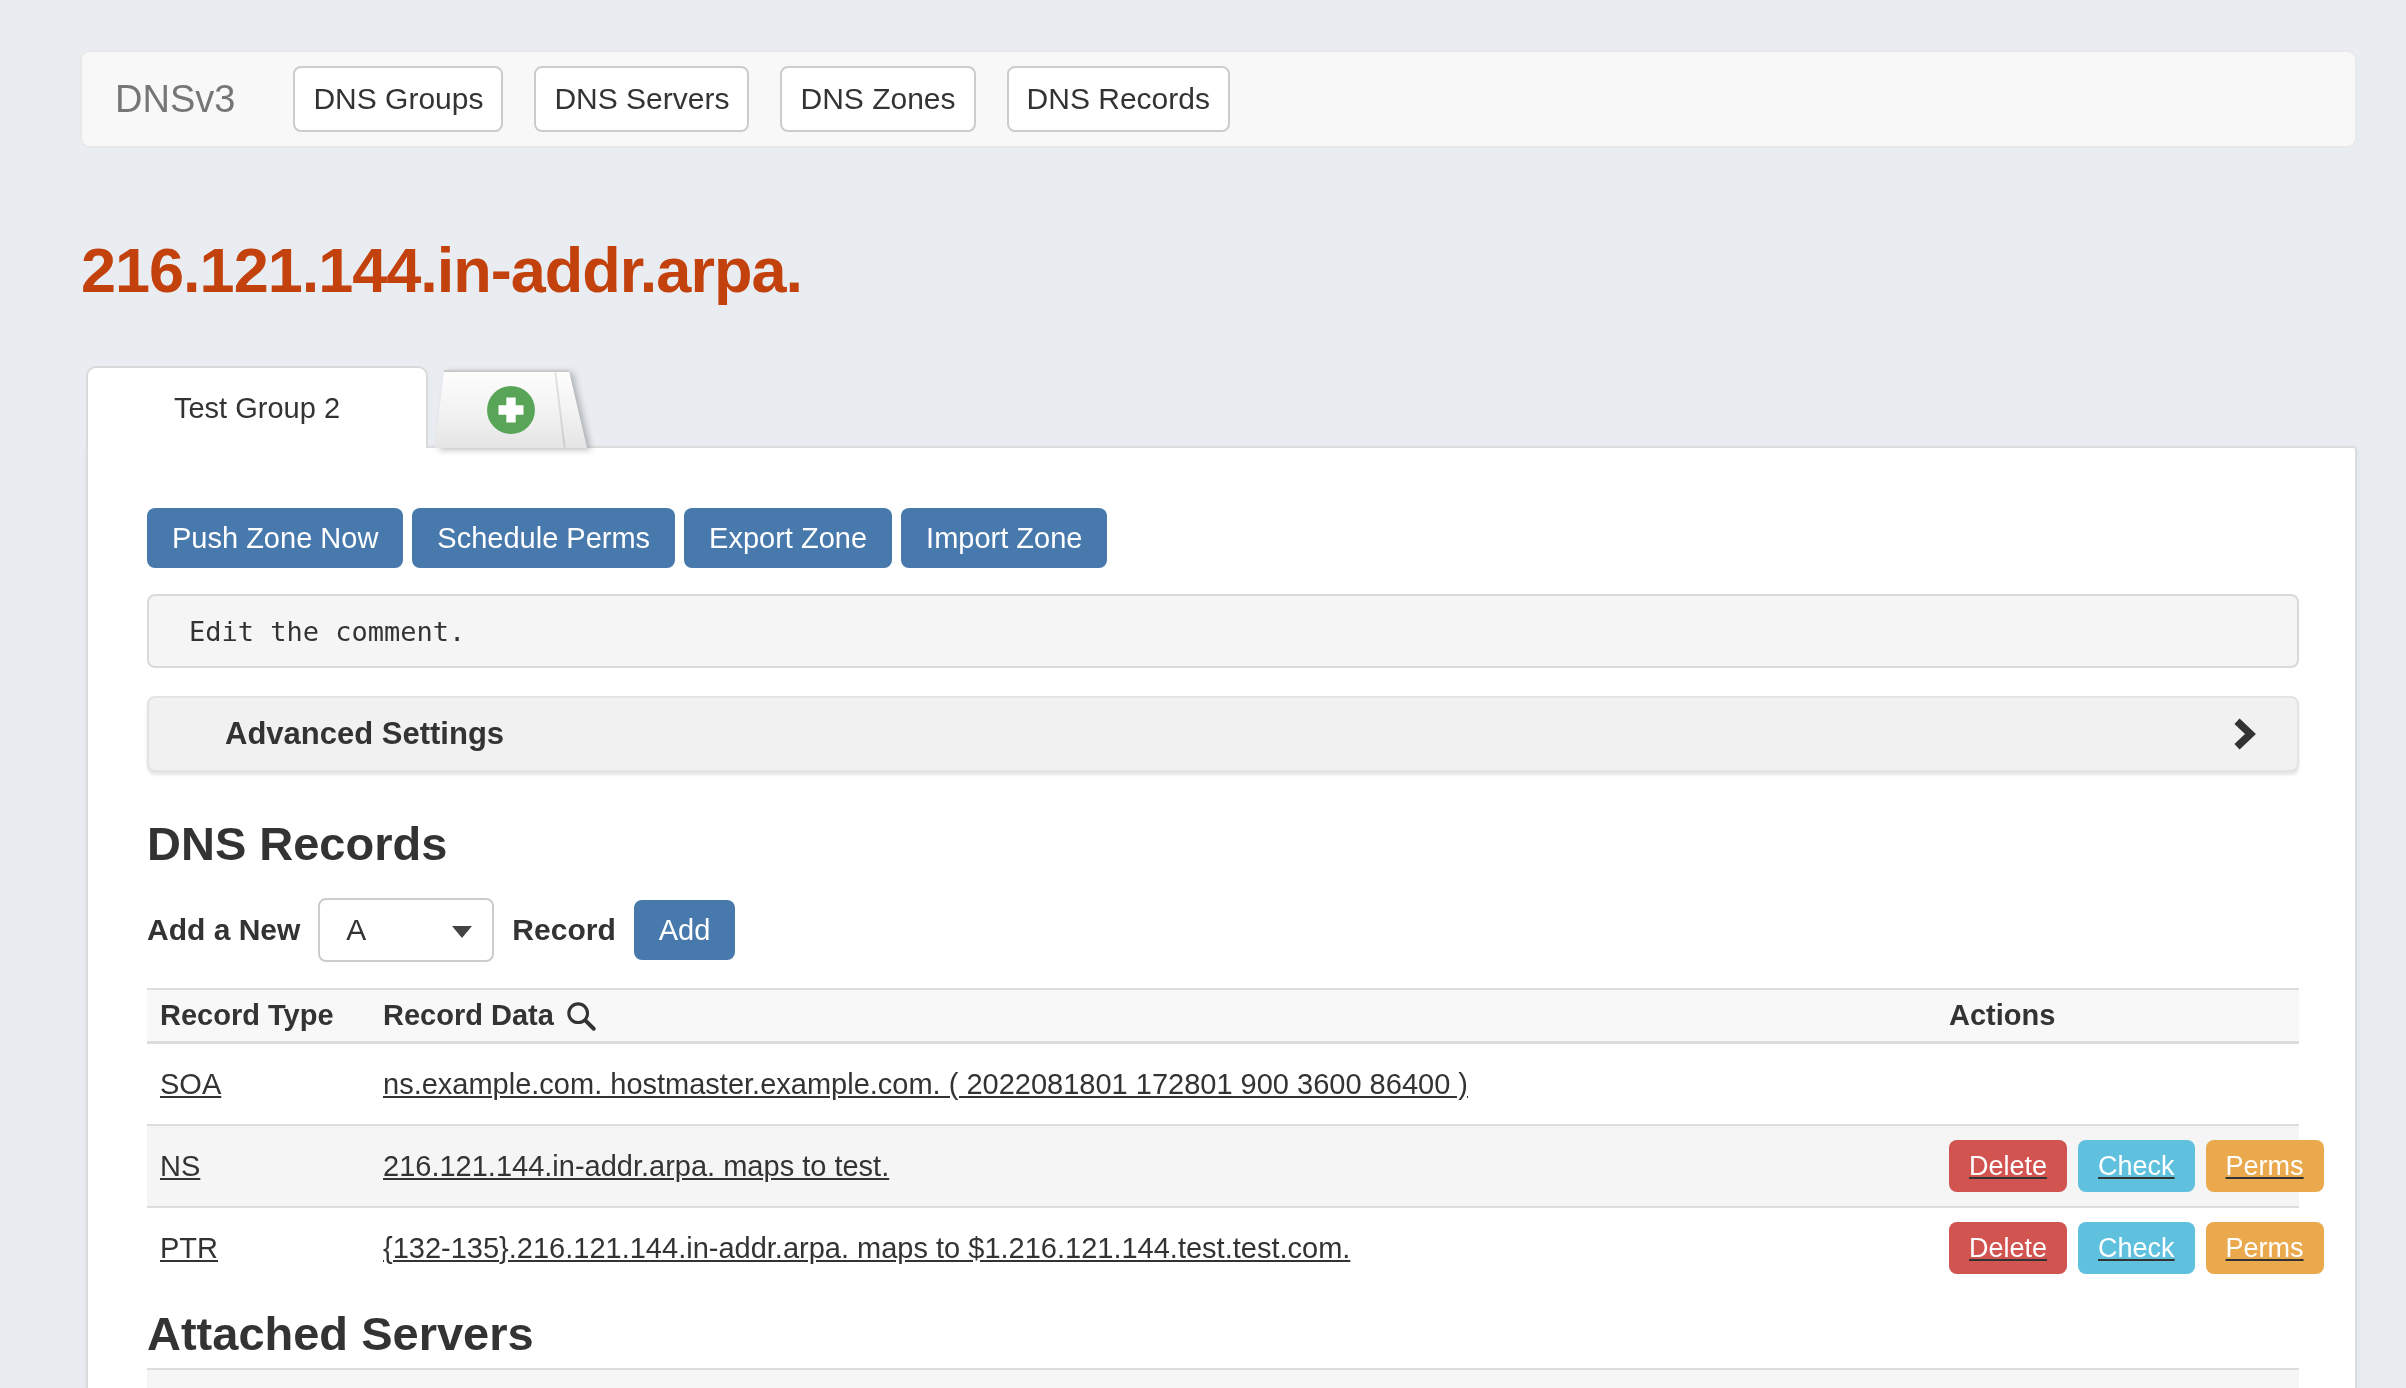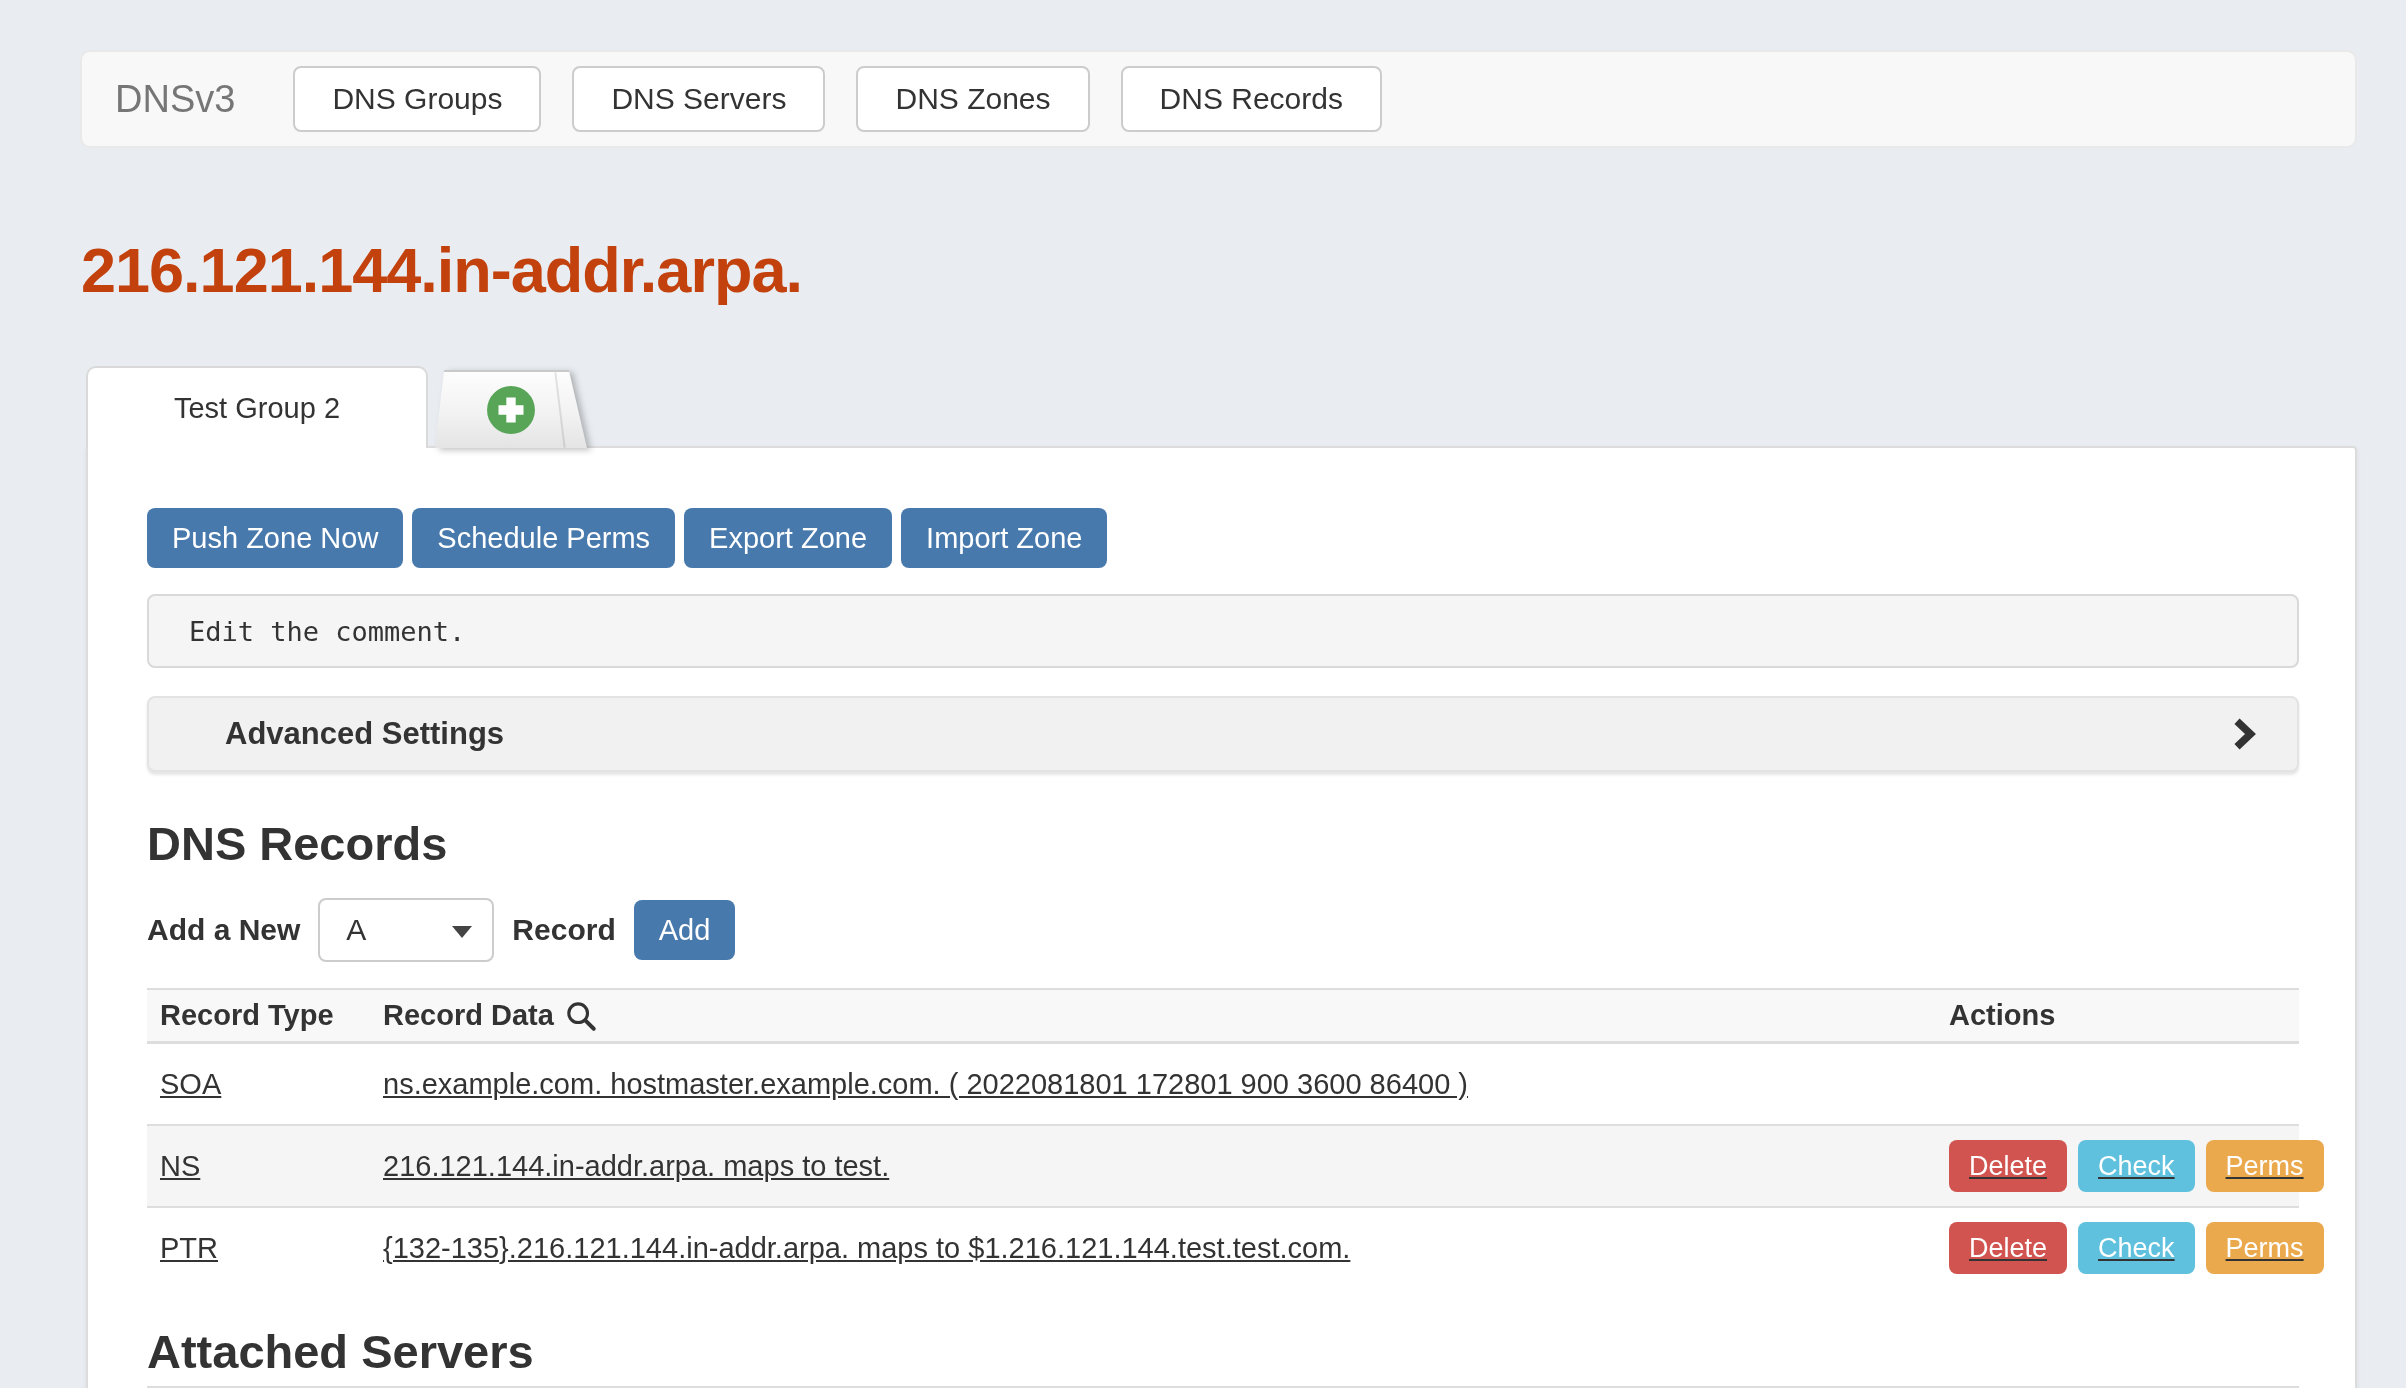--- a/index.html
+++ b/index.html
@@ -15,21 +15,21 @@
     position: absolute; left: 80px; top: 50px;
     width: 2277px; height: 98px;
     background: #f8f8f8;
     border: 2px solid #e9e9e9;
     border-radius: 10px;
     display: flex; align-items: center;
     padding-left: 33px;
   }
   .brand { font-size: 38px; color: #767676; margin-right: 58px; }
   .nav-btn {
-    height: 66px; padding: 0 37px; margin-right: 31px;
+    height: 66px; padding: 0 18px; margin-right: 31px;
     background: #fff; border: 2px solid #ccc; border-radius: 8px;
     font-size: 30px; color: #333;
     display: inline-flex; align-items: center; cursor: pointer;
   }
 
   
   .page-title {
     position: absolute; left: 81px; top: 234px;
     font-size: 63px; font-weight: 700; color: #c2410c; letter-spacing: -1px;
   }
@@ -136,21 +136,21 @@
   .btn-sm {
     height: 52px; padding: 0 20px; margin-right: 11px;
     border-radius: 8px; border: none;
     font-size: 27px; color: #fff;
     display: inline-flex; align-items: center; cursor: pointer;
   }
   .btn-danger  { background: #d15450; }
   .btn-info    { background: #5fc1de; }
   .btn-warning { background: #eba94e; }
 
-  .attached-heading { margin-top: 40px; font-size: 47px; font-weight: 700; line-height: 48px; }
+  .attached-heading { margin-top: 22px; font-size: 47px; font-weight: 700; line-height: 48px; }
   .next-table-sliver { margin-top: 10px; height: 40px; background: #f6f6f6; border-top: 2px solid #ddd; }
 </style>
 </head>
 <body>
 
 <div class="navbar">
   <span class="brand">DNSv3</span>
   <span class="nav-btn">DNS Groups</span>
   <span class="nav-btn">DNS Servers</span>
   <span class="nav-btn">DNS Zones</span>

